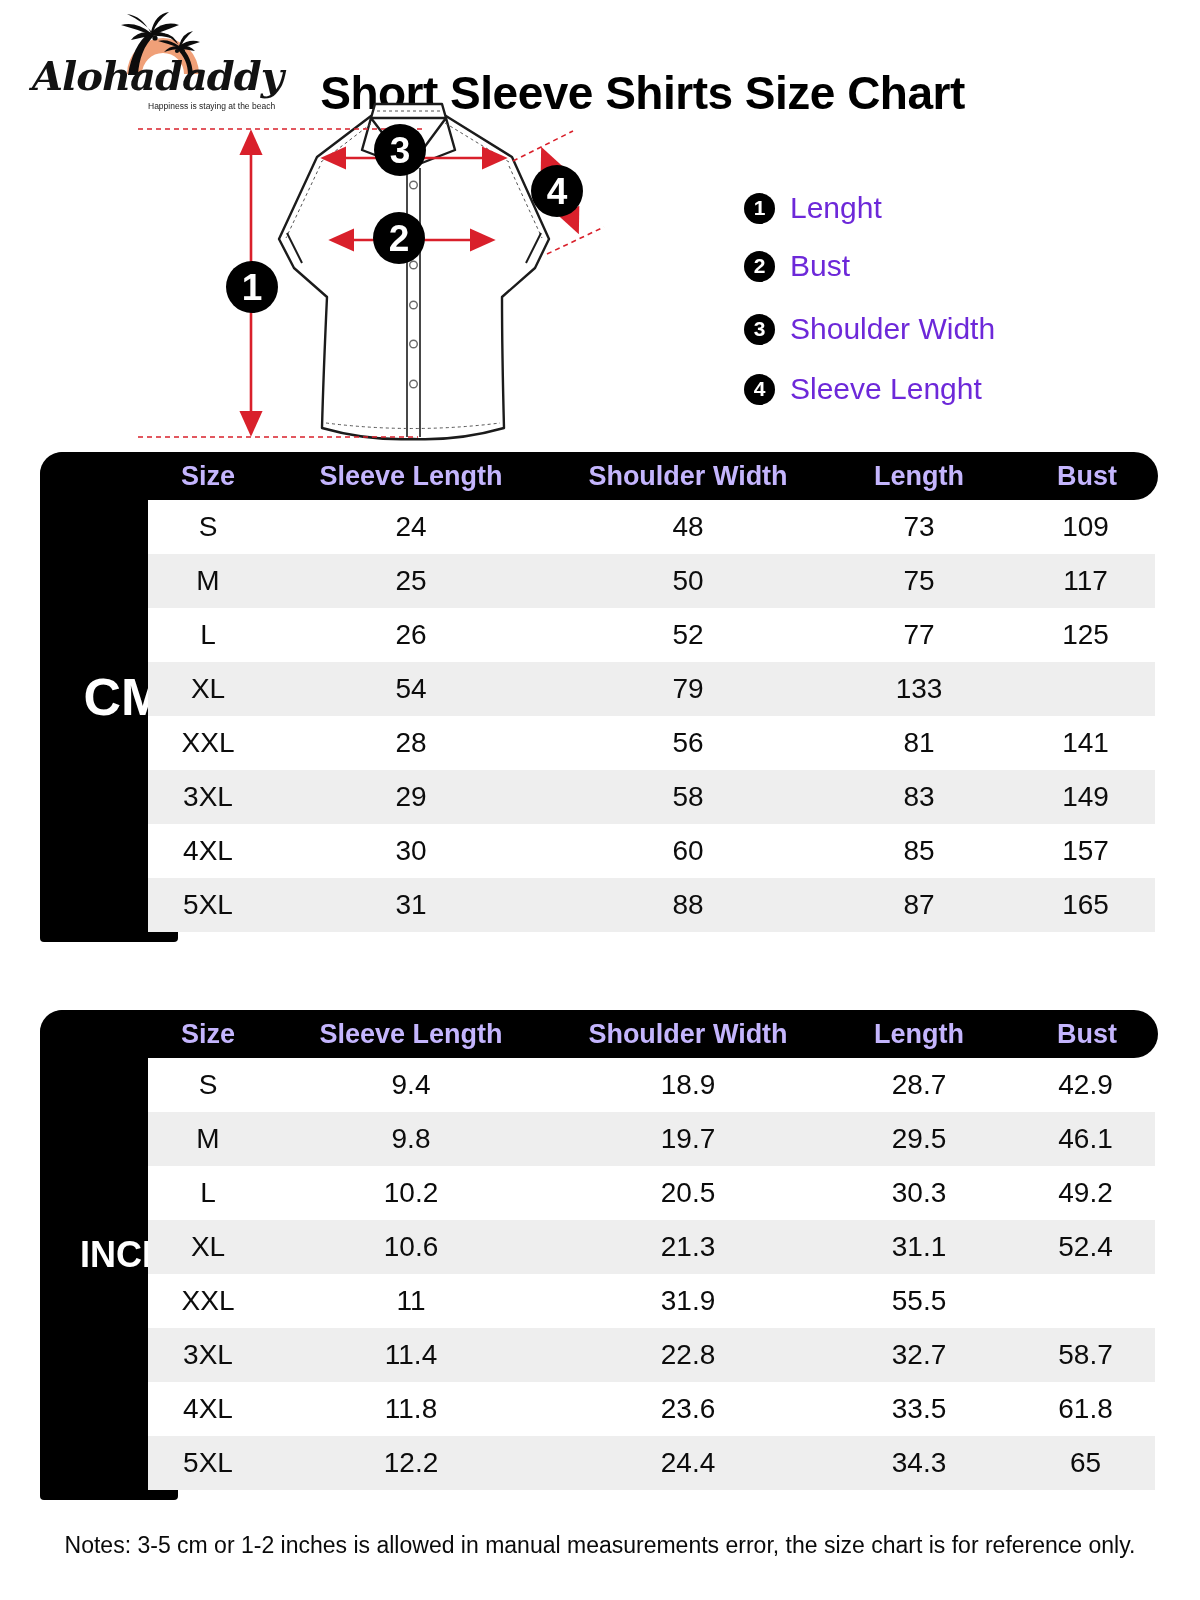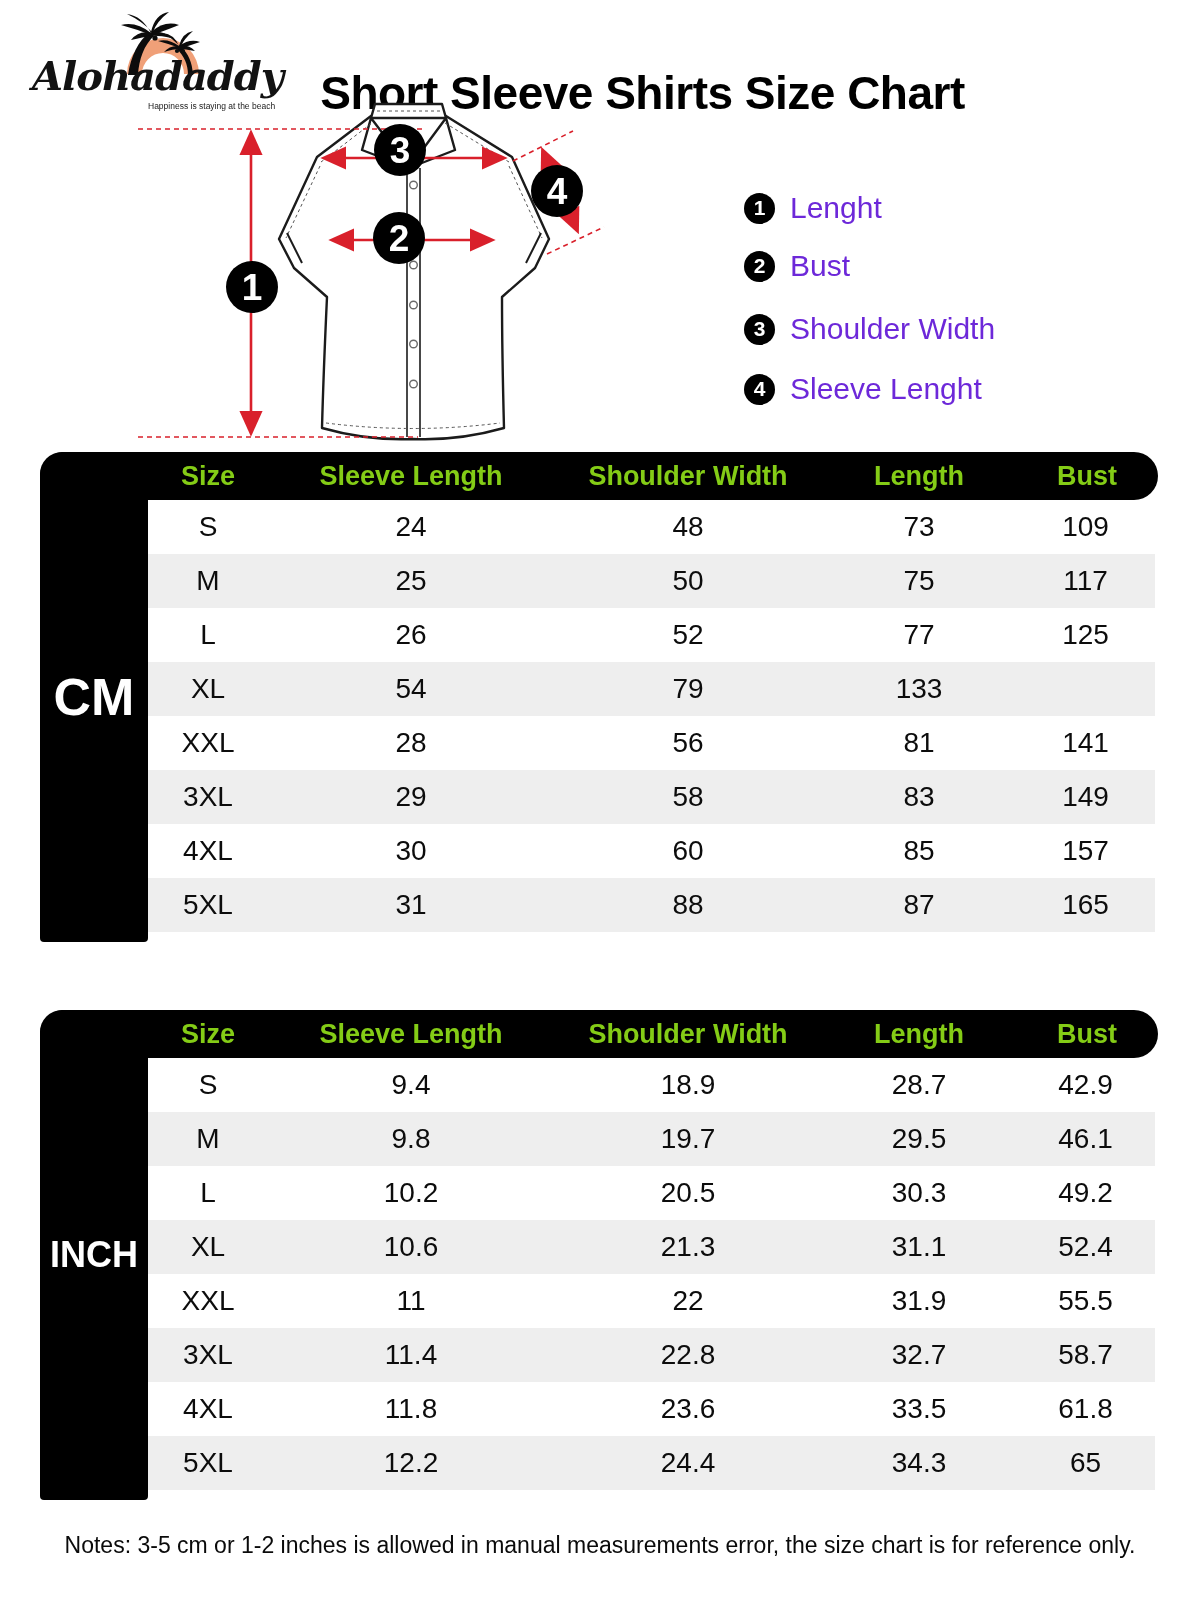--- a/index.html
+++ b/index.html
@@ -31,29 +31,29 @@
   .lg-badge{width:31px;height:31px;border-radius:50%;background:#000;color:#fff;
             display:flex;align-items:center;justify-content:center;
             font-size:21px;font-weight:700;flex:0 0 auto;}
   .lg-label{font-size:30px;color:#6d28d9;}
 
   
   .size-table{position:absolute;left:40px;width:1118px;}
   .size-table.cm{top:452px;height:492px;}
   .size-table.inch{top:1010px;height:492px;}
   .tbl-side{position:absolute;left:0;top:0;width:108px;height:490px;background:#000;
-            border-radius:22px 0 4px 4px;display:flex;align-items:center;justify-content:center;}
+            border-radius:22px 0 4px 4px;display:flex;align-items:center;justify-content:center;padding-left:30px;}
   .unit-label{color:#fff;font-weight:700;}
   .cm .unit-label{font-size:52px;}
   .inch .unit-label{font-size:36px;letter-spacing:0px;}
   .tbl-header{position:absolute;left:0;top:0;width:1118px;height:48px;background:#000;
               border-radius:24px;box-sizing:border-box;padding-left:108px;
               display:grid;grid-template-columns:120px 286px 268px 194px 1fr;
               align-items:center;}
-  .th{color:#84cc16;font-size:27px;font-weight:700;text-align:center;}
+  .th{color:#c4b5fd;font-size:27px;font-weight:700;text-align:center;}
   .tbody{position:absolute;left:108px;top:48px;width:1007px;}
   .trow{display:grid;grid-template-columns:120px 286px 268px 194px 1fr;height:54px;background:#fff;}
   .trow:nth-child(even){background:var(--row-alt,#eeeeee);}
   .tcell{display:flex;align-items:center;justify-content:center;font-size:28px;color:#0c0c0c;}
 
   
   .notes{position:absolute;left:0;top:1532px;width:1200px;text-align:center;
          font-size:23px;color:#0a0a0a;}
 </style>
 </head>
@@ -286,21 +286,20 @@
         <div class="trow">
           <div class="tcell">XL</div>
           <div class="tcell">10.6</div>
           <div class="tcell">21.3</div>
           <div class="tcell">31.1</div>
           <div class="tcell">52.4</div>
         </div>
         <div class="trow">
           <div class="tcell">XXL</div>
           <div class="tcell">11</div>
-          <div class="tcell">22</div>
           <div class="tcell">31.9</div>
           <div class="tcell">55.5</div>
         </div>
         <div class="trow">
           <div class="tcell">3XL</div>
           <div class="tcell">11.4</div>
           <div class="tcell">22.8</div>
           <div class="tcell">32.7</div>
           <div class="tcell">58.7</div>
         </div>

